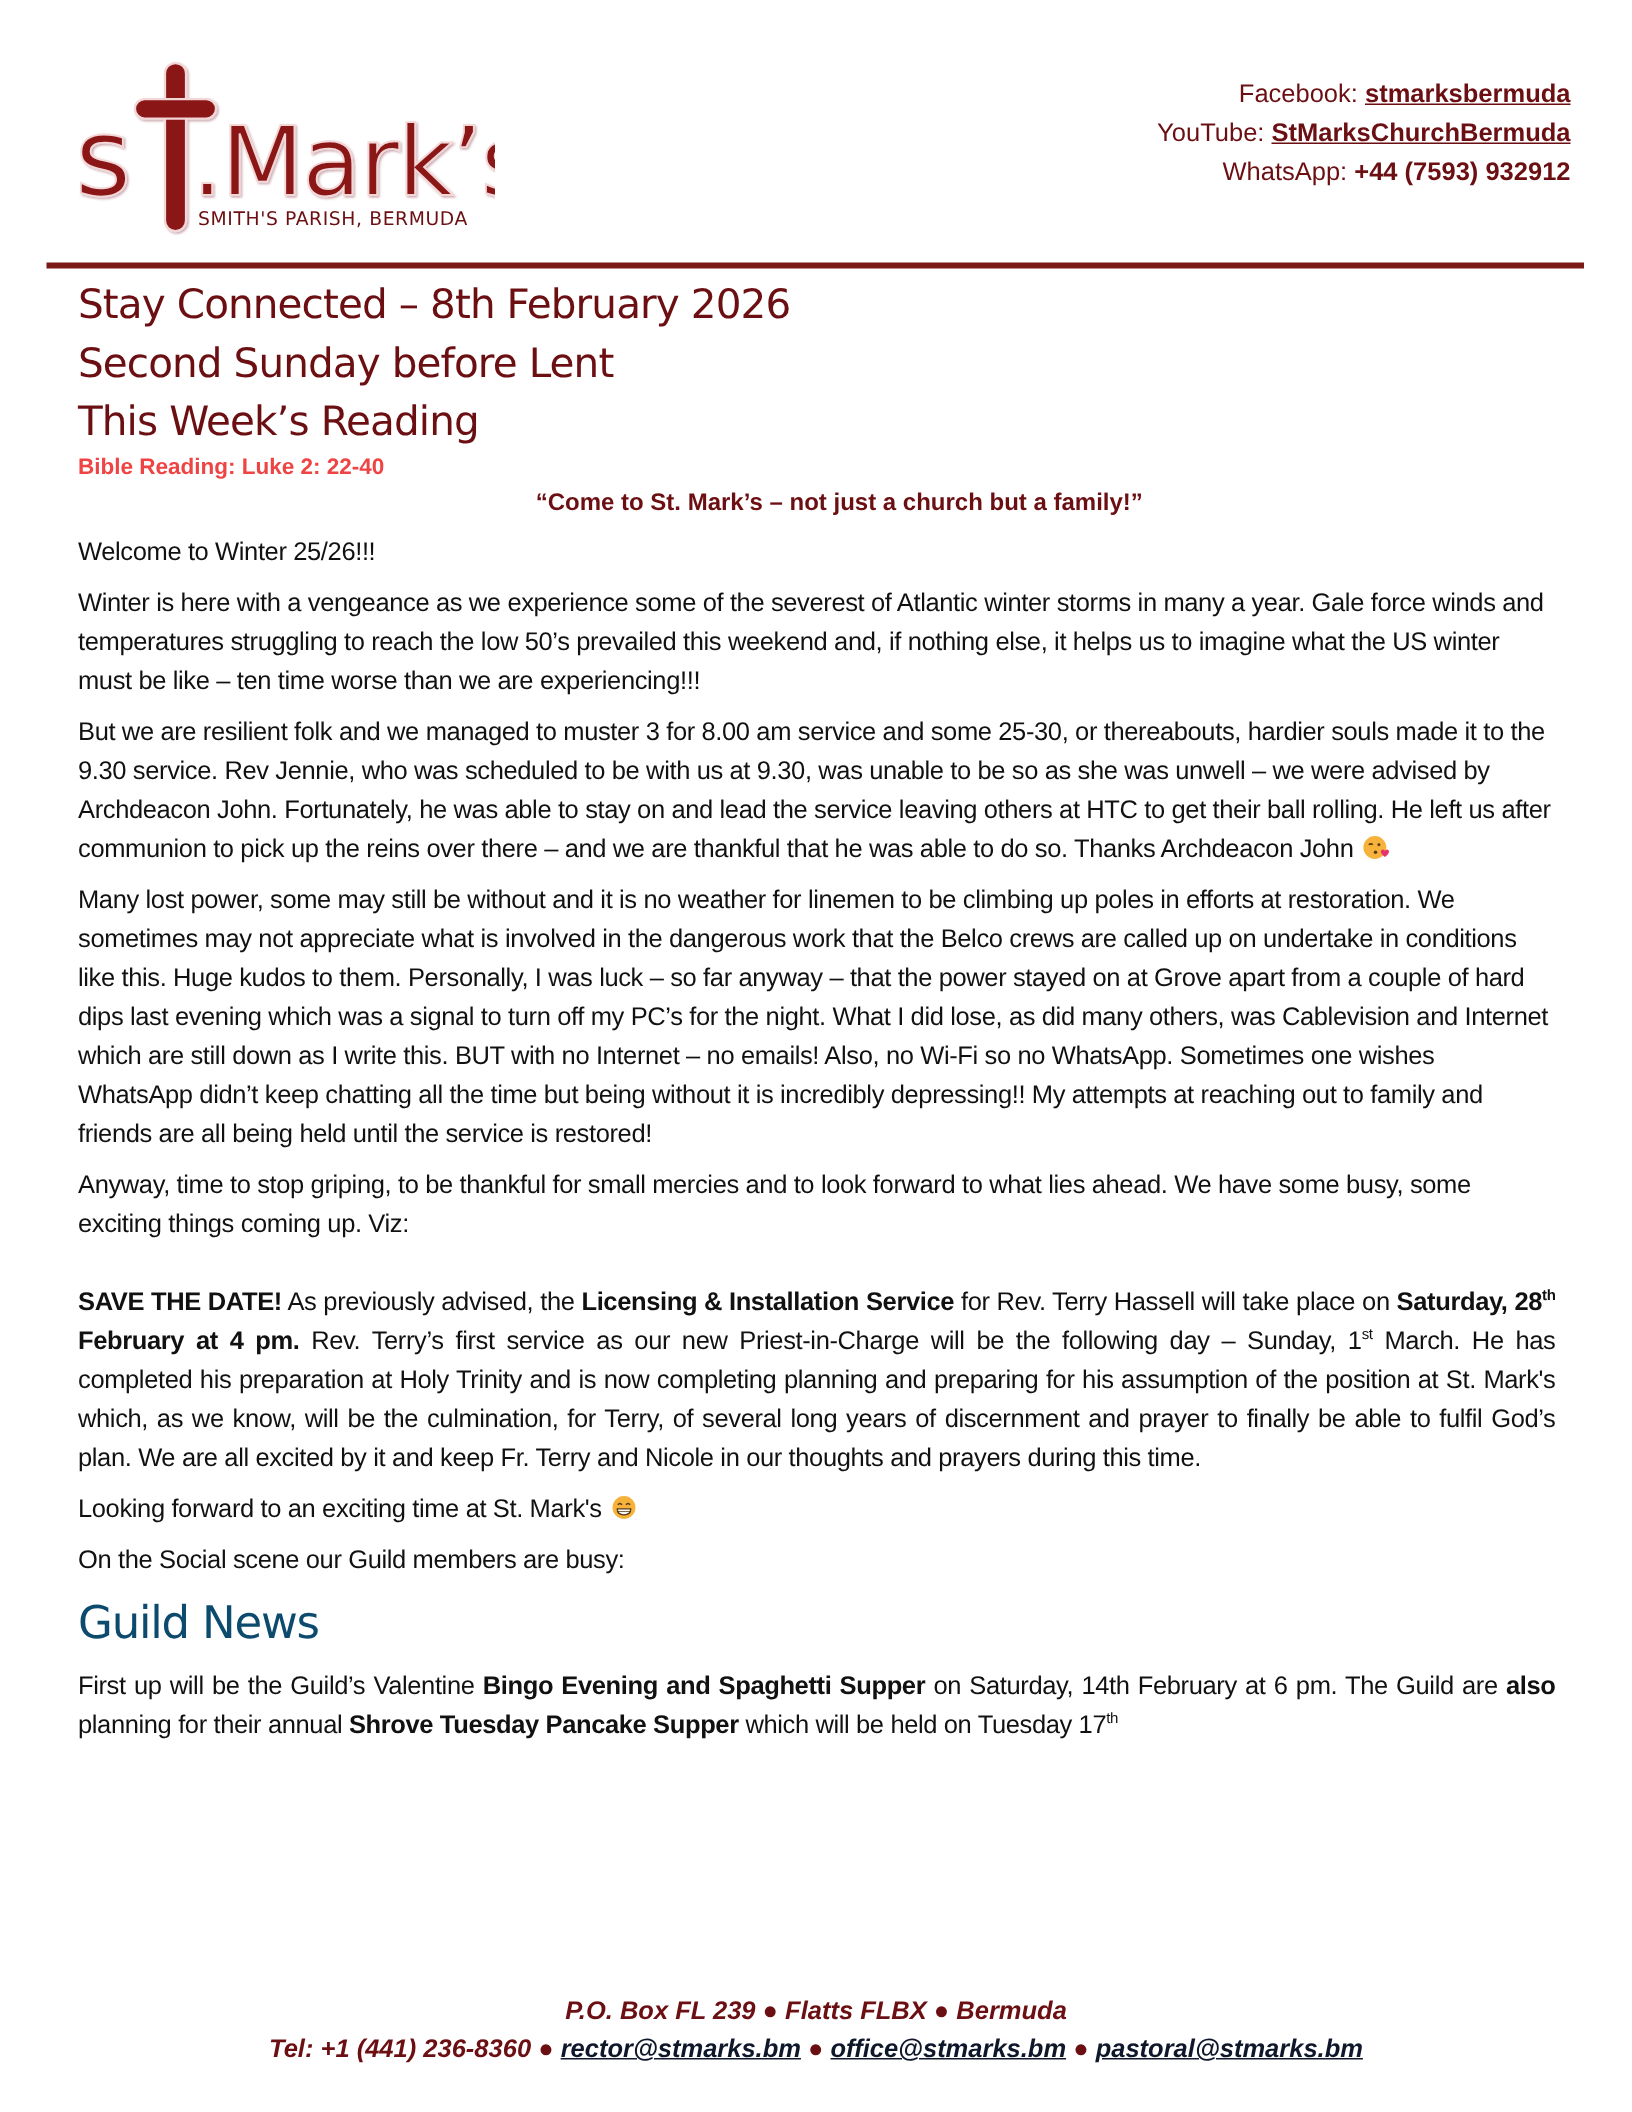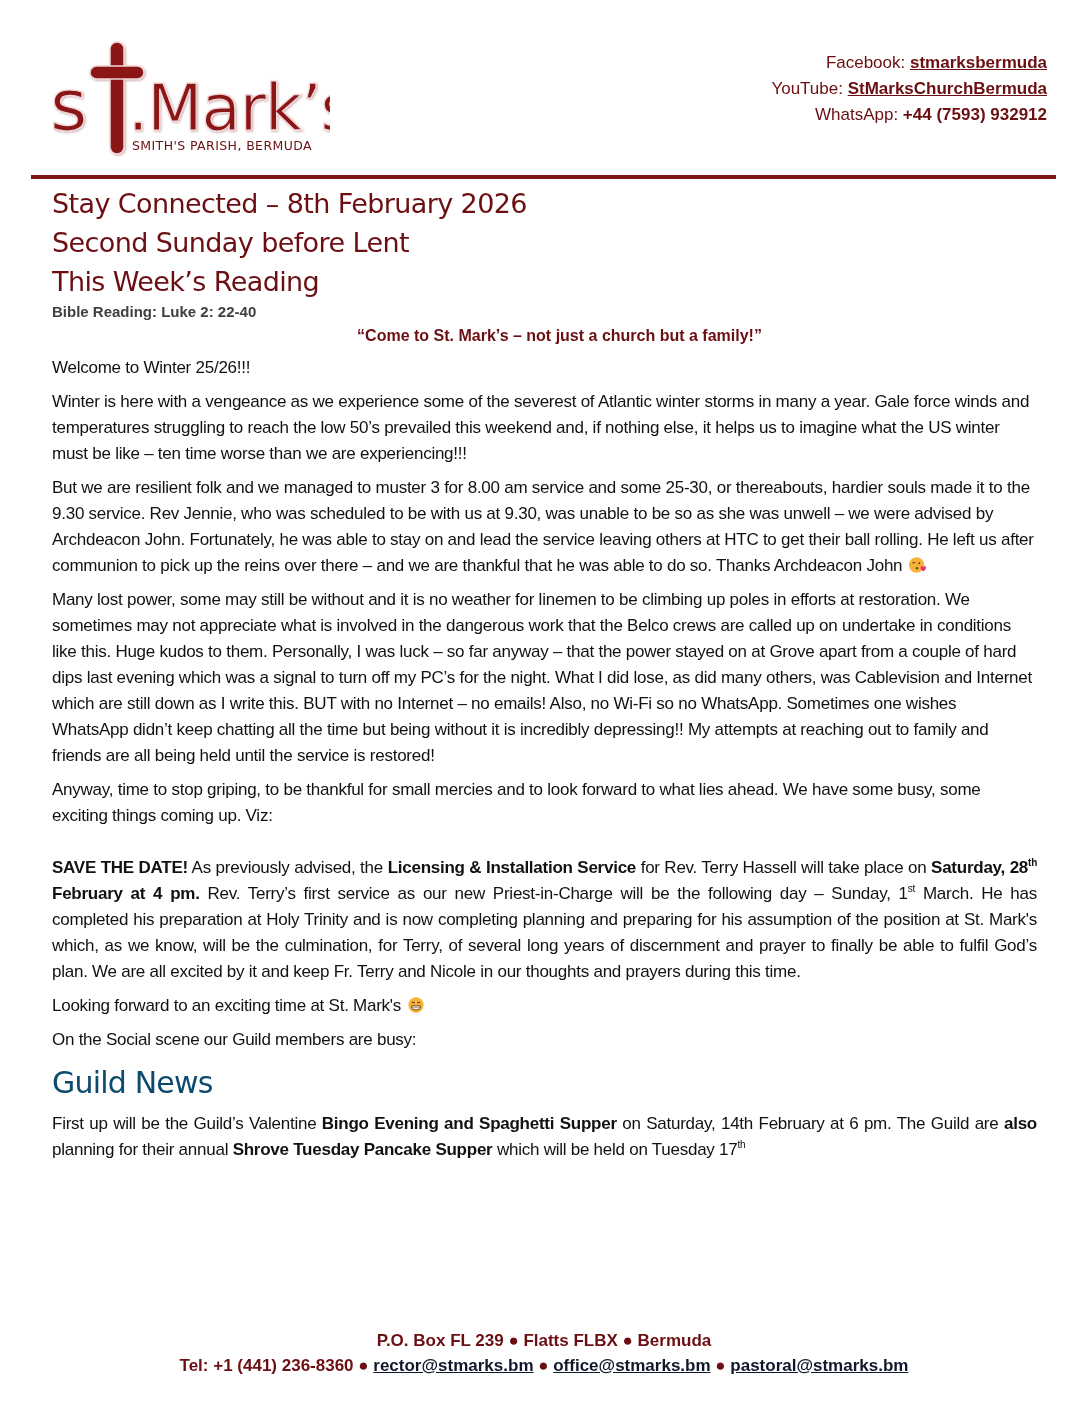--- a/index.html
+++ b/index.html
@@ -13,34 +13,34 @@
   
   .contacts { position: absolute; right: 41px; top: 50px; text-align: right; font-size: 17px; line-height: 26px; color: #6b0f12; }
   .contacts .row { white-space: nowrap; }
   .contacts a { color: #6b0f12; font-weight: bold; text-decoration: underline; }
   .contacts .plain-bold { font-weight: bold; }
 
   .rule { position: absolute; left: 31px; top: 175px; width: 1025px; height: 4px; background: #7b1a14; }
 
   .content { position: absolute; left: 52px; top: 184px; width: 985px; }
   .h1 { font-size: 27px; line-height: 39px; color: #6b0f12; font-family: "DejaVu Sans", sans-serif; font-weight: normal; letter-spacing: -0.6px; }
-  .bible { font-size: 15px; line-height: 22px; font-weight: bold; color: #404040; margin-top: 0px; }
+  .bible { font-size: 15px; line-height: 22px; font-weight: bold; color: #ef4444; margin-top: 0px; }
   .h2 { font-size: 30px; line-height: 40px; color: #6b0f12; font-family: "DejaVu Sans", sans-serif; letter-spacing: -0.8px; margin-top: 2px; }
   .quote { text-align: center; font-size: 16px; font-weight: bold; color: #6b0f12; line-height: 22px; margin-top: 2px; padding-left: 30px; }
 
   p { font-size: 17px; line-height: 26px; color: #111; margin-top: 8px; letter-spacing: -0.25px; }
   p.justify { text-align: justify; }
   p b { font-weight: bold; }
   .gap { margin-top: 26px; }
 
   .emoji { display: inline-block; width: 18px; height: 18px; vertical-align: -3px; margin-left: 6px; }
 
   .guild-h { font-size: 30px; line-height: 40px; color: #0c4a6e; font-family: "DejaVu Sans", sans-serif; letter-spacing: -0.8px; margin-top: 10px; }
 
-  .footer { position: absolute; left: 0; width: 1088px; text-align: center; font-weight: bold; color: #6b0f12; font-size: 17px; }
+  .footer { position: absolute; left: 0; width: 1088px; text-align: center; font-weight: bold; color: #6b0f12; font-size: 17px; font-style: italic; }
   .footer.line1 { top: 1331px; }
   .footer.line2 { top: 1356px; }
   .footer a { color: #0f172a; text-decoration: underline; }
   sup { font-size: 10px; vertical-align: super; line-height: 0; }
 </style>
 </head>
 <body>
 
 <div class="logo">
   <svg viewBox="0 0 280 120">

